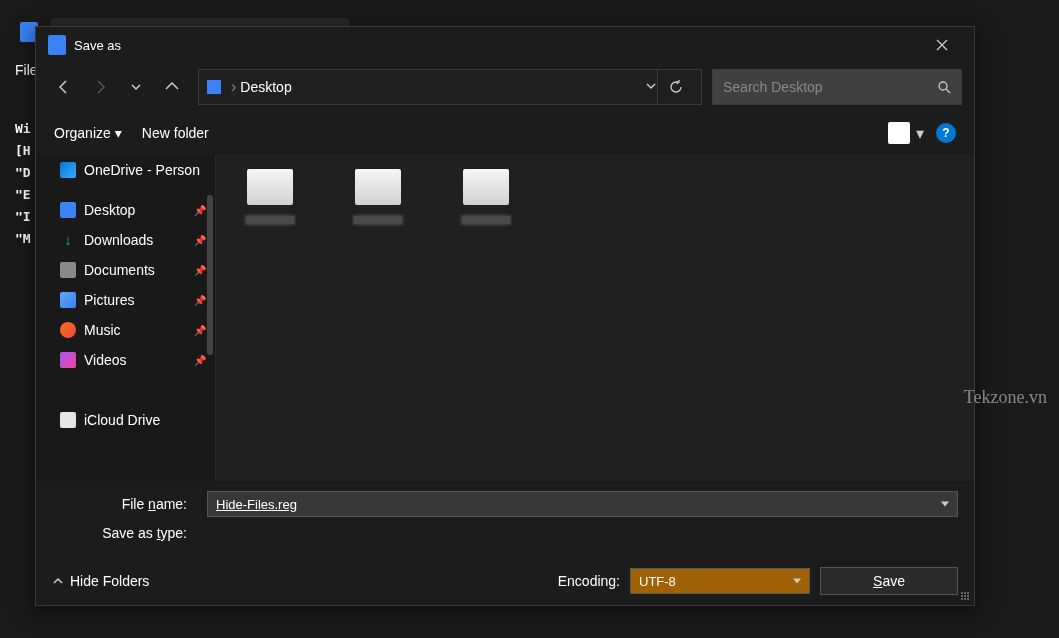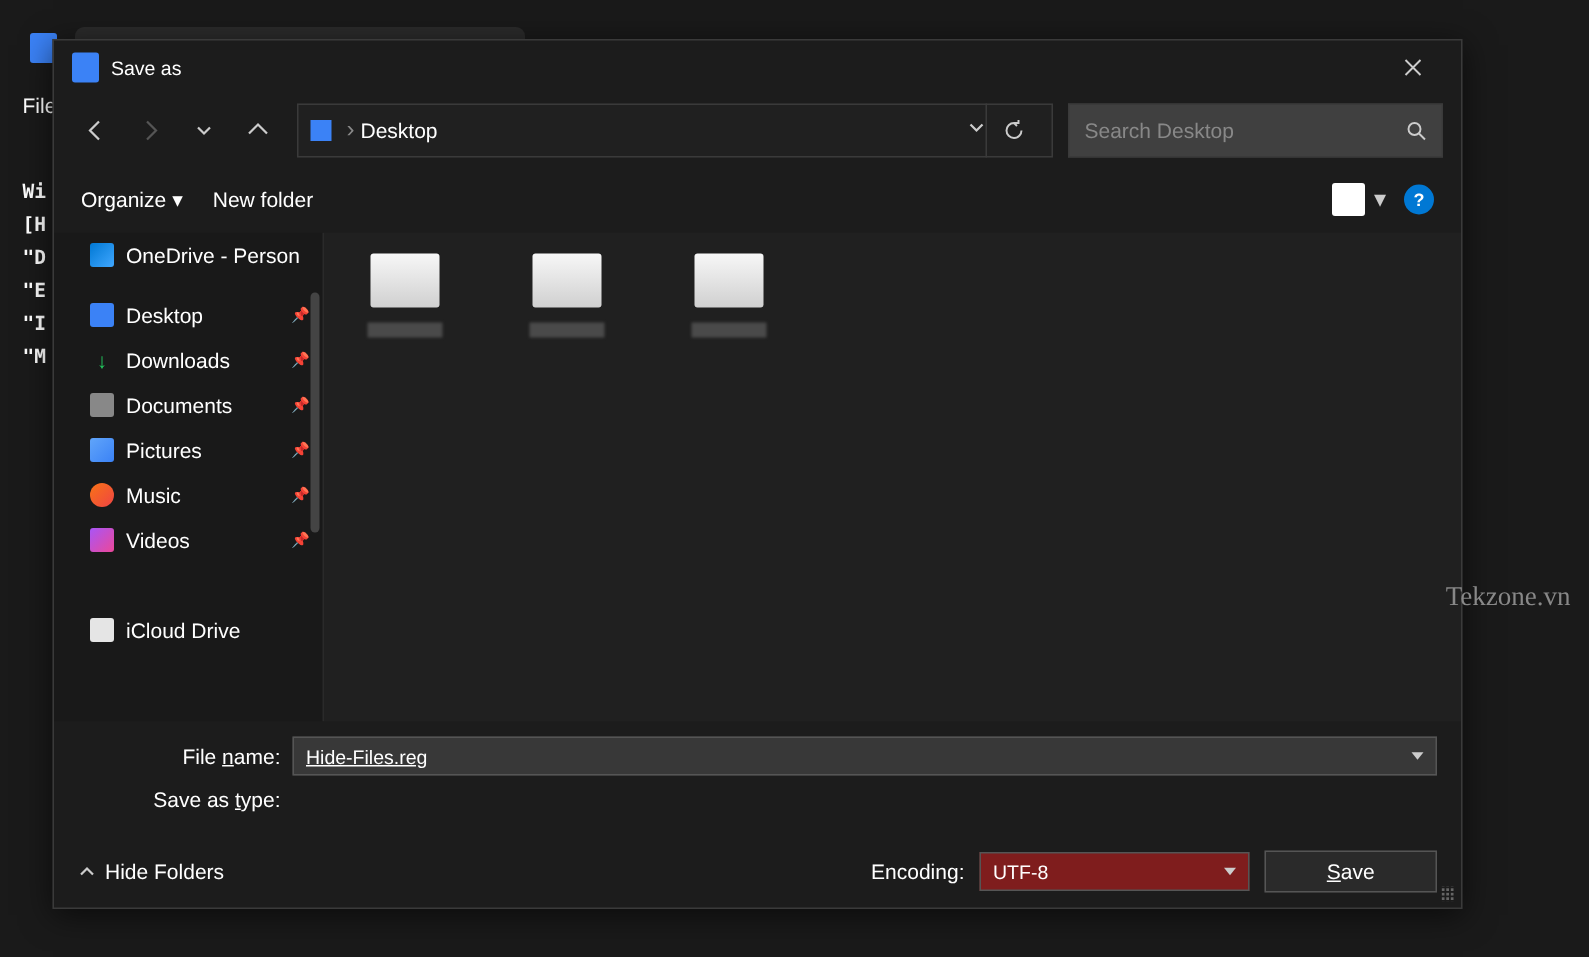--- a/index.html
+++ b/index.html
@@ -44,33 +44,33 @@
   .ic-documents { background: #888; }
   .ic-pictures { background: linear-gradient(135deg,#60a5fa,#3b82f6); }
   .ic-music { background: linear-gradient(135deg,#f97316,#ef4444); border-radius: 50%; }
   .ic-videos { background: linear-gradient(135deg,#a855f7,#ec4899); }
   .ic-icloud { background: #e5e5e5; }
   .content { flex: 1; background: #202020; padding: 14px; display: flex; gap: 28px; align-items: flex-start; }
   .folder-item { width: 80px; display: flex; flex-direction: column; align-items: center; gap: 4px; }
   .folder-ico { width: 46px; height: 36px; background: linear-gradient(to bottom, #f7f7f7, #d0d0d0); border-radius: 2px; }
   .folder-lbl { width: 50px; height: 10px; background: #4a4a4a; filter: blur(1px); margin-top: 6px; }
   .footer { padding: 10px 16px 10px 16px; display: flex; flex-direction: column; gap: 8px; }
-  .field-row { display: flex; align-items: center; gap: 8px; }
+  .field-row { display: flex; align-items: center; gap: 20px; }
   .field-lbl { width: 135px; text-align: right; font-size: 14px; }
   .field-lbl u { text-decoration: underline; }
   .field-input { flex: 1; height: 26px; background: #383838; border: 1px solid #555; padding: 0 8px; font-size: 13px; color: #fff; display: flex; align-items: center; text-decoration: underline; }
   .field-dd { position: relative; }
   .field-dd::after { content: ""; position: absolute; right: 8px; top: 50%; width: 0; height: 0; border-left: 4px solid transparent; border-right: 4px solid transparent; border-top: 5px solid #ccc; transform: translateY(-50%); }
   .footer-bottom { display: flex; align-items: center; margin-top: 18px; gap: 10px; }
   .hide-folders { display: flex; align-items: center; gap: 6px; font-size: 14px; }
   .spacer { flex: 1; }
   .enc-lbl { font-size: 14px; }
-  .enc-sel { width: 180px; height: 26px; background: #7f1d1d; border: 1px solid #555; padding: 0 8px; font-size: 13px; display: flex; align-items: center; position: relative; }
+  .enc-sel { width: 180px; height: 26px; background: #a16207; border: 1px solid #555; padding: 0 8px; font-size: 13px; display: flex; align-items: center; position: relative; }
   .enc-sel::after { content: ""; position: absolute; right: 8px; top: 50%; width: 0; height: 0; border-left: 4px solid transparent; border-right: 4px solid transparent; border-top: 5px solid #ccc; transform: translateY(-50%); }
-  .btn { width: 115px; height: 28px; background: #2a2a2a; border: 1px solid #555; display: flex; align-items: center; justify-content: center; font-size: 14px; cursor: pointer; }
+  .btn { width: 138px; height: 28px; background: #2a2a2a; border: 1px solid #555; display: flex; align-items: center; justify-content: center; font-size: 14px; cursor: pointer; }
   .resize-grip { position: absolute; bottom: 4px; right: 4px; width: 10px; height: 10px; background-image: radial-gradient(circle at 2px 2px, #666 1px, transparent 1px); background-size: 3px 3px; }
   .watermark { position: absolute; right: 12px; bottom: 230px; font-family: Georgia, serif; font-size: 18px; color: #888; }
 </style>
 </head>
 <body>
 
 <div class="bg-notepad-icon"></div>
 <div class="bg-tab">
   <span>Windows Registry Editor Version 5…</span>
   <span class="bg-tab-close">●</span>

